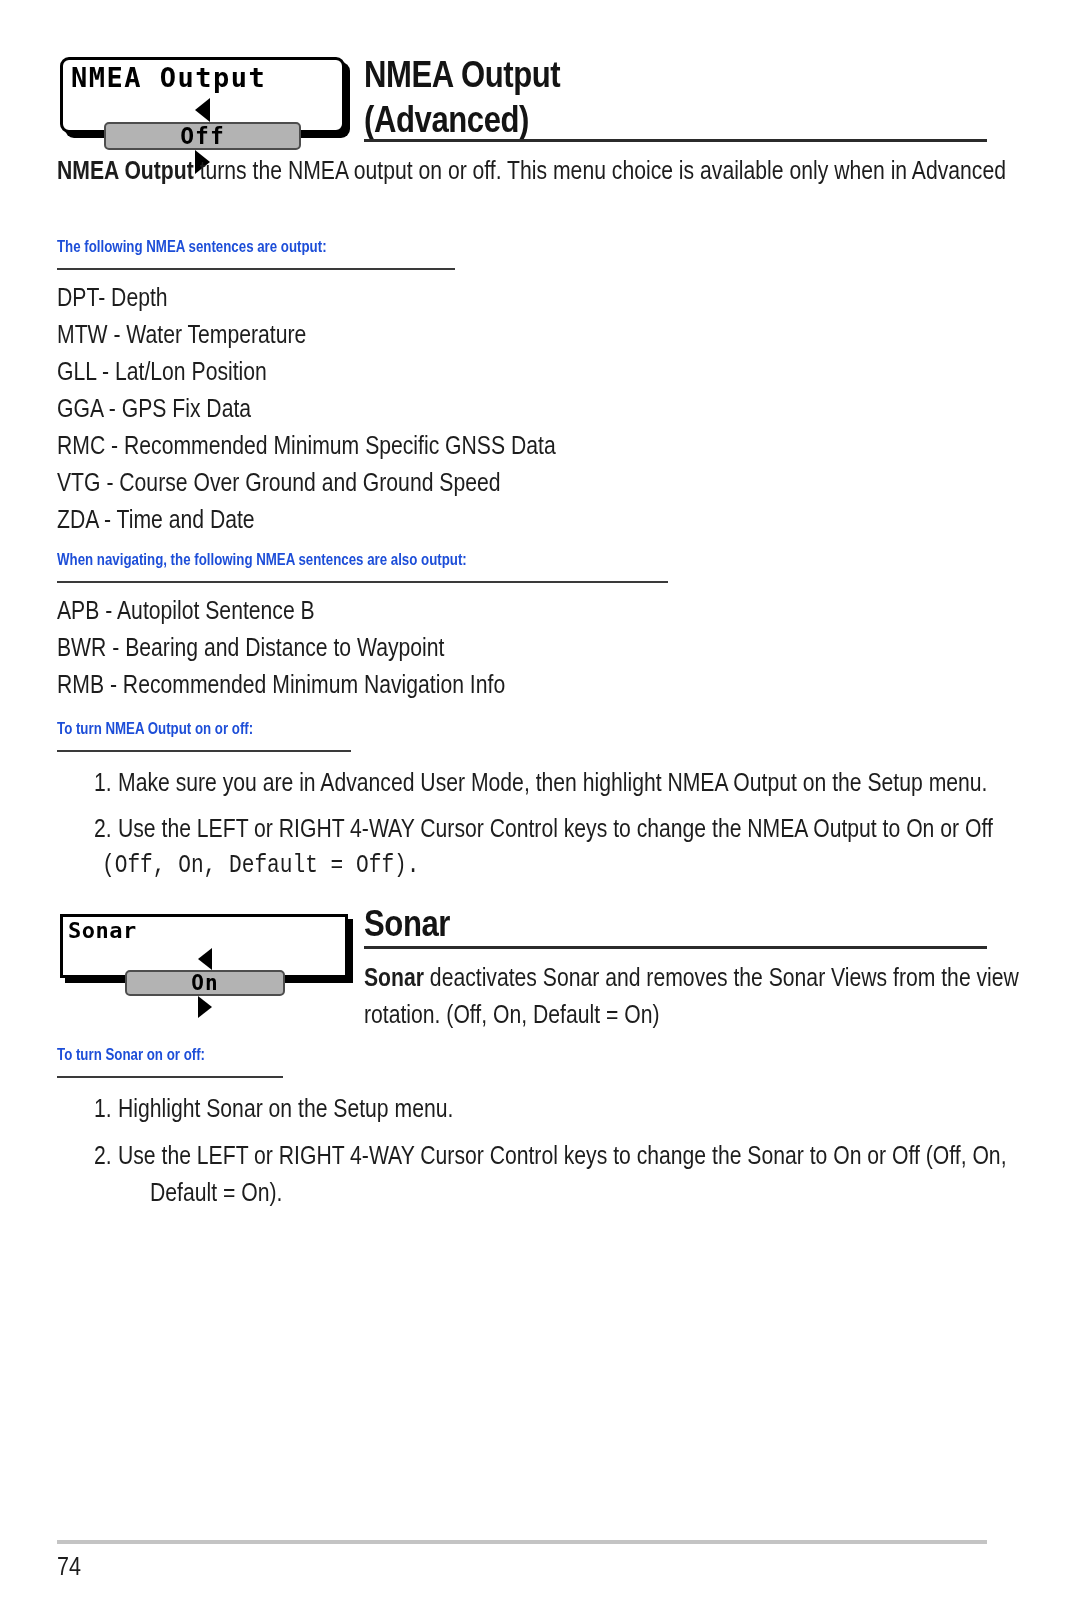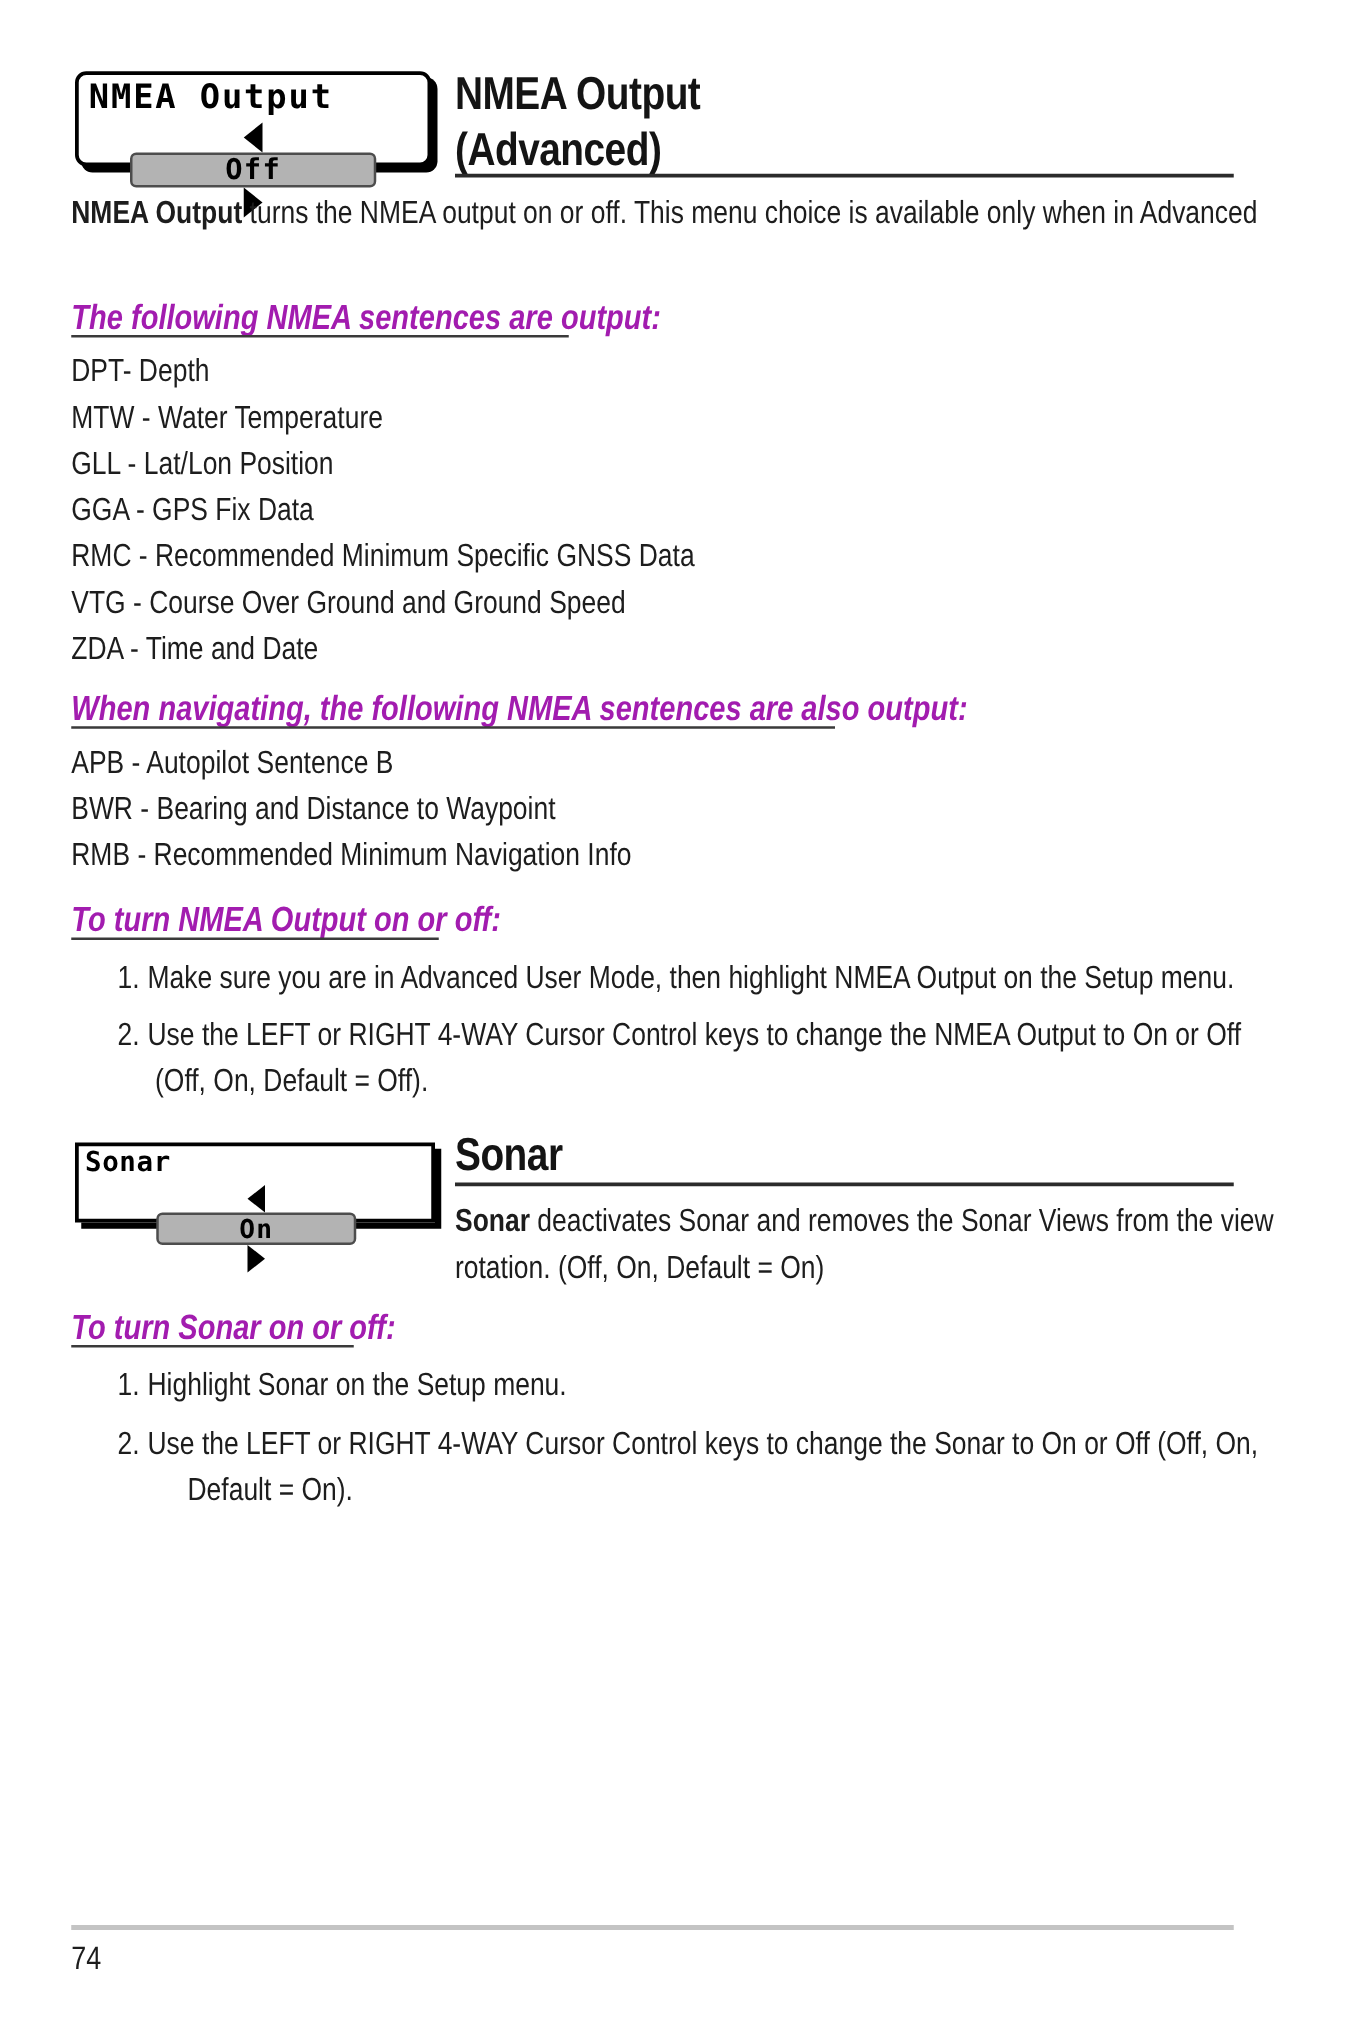--- a/index.html
+++ b/index.html
@@ -88,24 +88,23 @@
   .rule {
     position: absolute;
     background: #2b2b2b;
     height: 3px;
   }
 
   .subhead {
     position: absolute;
     font-family: "Liberation Sans", sans-serif;
     font-weight: 700;
-    font-size: 28px;
-    color: #a21caf;
-    white-space: nowrap;
-    font-style: italic;
+    font-size: 16px;
+    color: #1d4ed8;
+    white-space: nowrap;
   }
   .subhead .cond { transform: scaleX(0.83); }
   .subhead-underline {
     position: absolute;
     height: 2px;
     background: #3a3a3a;
   }
 
   .para {
     position: absolute;
@@ -215,21 +214,21 @@
   <div class="subhead-underline" style="left:57px; top:750px; width:294px;"></div>
 
   <div class="listline" style="left:0; top:768px;">
     <span class="num" style="left:85px; top:0; width:30px;"><span class="cond">1.</span></span>
     <span class="txt" style="left:118px; top:0;"><span class="cond">Make sure you are in Advanced User Mode, then highlight NMEA Output on the Setup menu.</span></span>
   </div>
 
   <div class="listline" style="left:0; top:814px;">
     <span class="num" style="left:85px; top:0; width:30px;"><span class="cond">2.</span></span>
     <span class="txt" style="left:118px; top:0;"><span class="cond">Use the LEFT or RIGHT 4-WAY Cursor Control keys to change the NMEA Output to On or Off</span></span>
-    <span class="txt" style="left:124px; top:37px;"><span class="cond">(Off, On, Default = Off).</span></span>
+    <span class="txt" style="left:102px; top:37px;font-family:Liberation Mono, monospace;"><span class="cond">(Off, On, Default = Off).</span></span>
   </div>
 
   <div class="lcd-box" style="left:60px; top:914px; width:288px; height:64px;">
   </div>
   <div class="lcd-label" style="left:68px; top:918px; font-size:22px; letter-spacing:0.5px;">Sonar</div>
   <div class="lcd-row" style="left:105px; top:948px; width:200px; height:26px;">
     <div class="tri tri-left" style="border-top-width:11px;border-bottom-width:11px;border-right-width:14px;"></div>
     <div class="lcd-value" style="width:160px; height:26px; margin:0 4px; font-size:21px; letter-spacing:1px;">On</div>
     <div class="tri tri-right" style="border-top-width:11px;border-bottom-width:11px;border-left-width:14px;"></div>
   </div>

